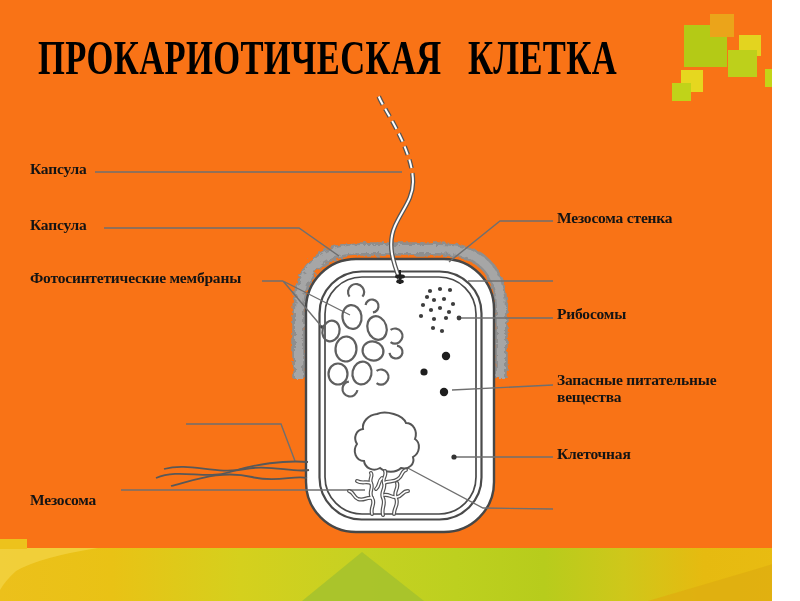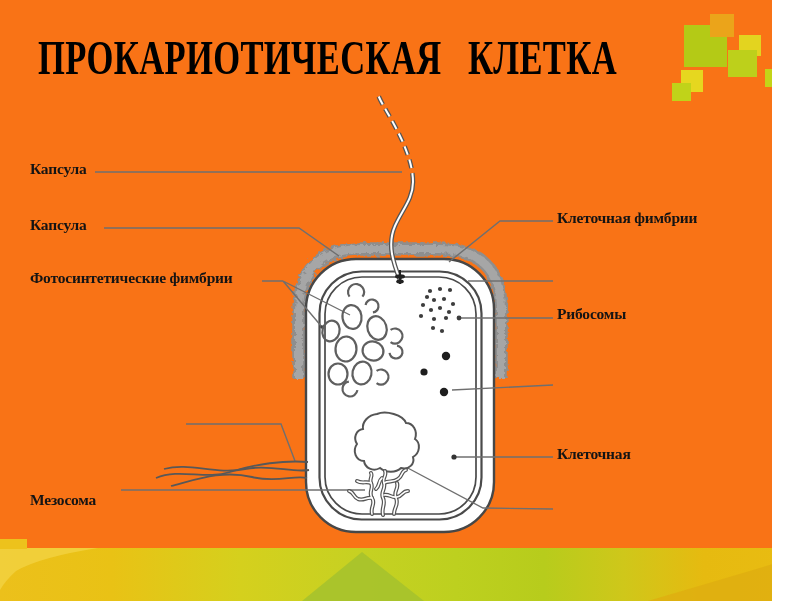--- a/index.html
+++ b/index.html
@@ -161,25 +161,26 @@
     </g>
     <g fill="#222">
       <path d="M400,270 L400,284" stroke="#222" stroke-width="2"></path>
       <ellipse cx="400" cy="276.5" rx="5" ry="2.2"></ellipse>
       <ellipse cx="400" cy="281.5" rx="3.8" ry="2"></ellipse>
     </g>
   </svg>
 
   <div class="lbl lbl-left" style="top:161px">Капсула</div>
   <div class="lbl lbl-left" style="top:217px">Капсула</div>
-  <div class="lbl lbl-left" style="top:270px">Фотосинтетические фимбрии</div>
+  <div class="lbl lbl-left" style="top:270px">Фотосинтетические мембраны</div>
   <div class="lbl lbl-left" style="top:492px">Мезосома</div>
 
-  <div class="lbl lbl-right" style="top:210px">Клеточная фимбрии</div>
+  <div class="lbl lbl-right" style="top:210px">Мезосома стенка</div>
   <div class="lbl lbl-right" style="top:306px">Рибосомы</div>
+  <div class="lbl lbl-right wrap" style="top:372px">Запасные питательные вещества</div>
   <div class="lbl lbl-right" style="top:446px">Клеточная</div>
 
   <svg class="footer-svg" width="800" height="62" viewBox="0 0 800 62">
     <defs>
       <linearGradient id="fg" x1="0" y1="0" x2="1" y2="0">
         <stop offset="0" stop-color="#ecc01b"></stop>
         <stop offset="0.14" stop-color="#e9c215"></stop>
         <stop offset="0.30" stop-color="#d5d01d"></stop>
         <stop offset="0.45" stop-color="#c6d122"></stop>
         <stop offset="0.57" stop-color="#bdd01f"></stop>

